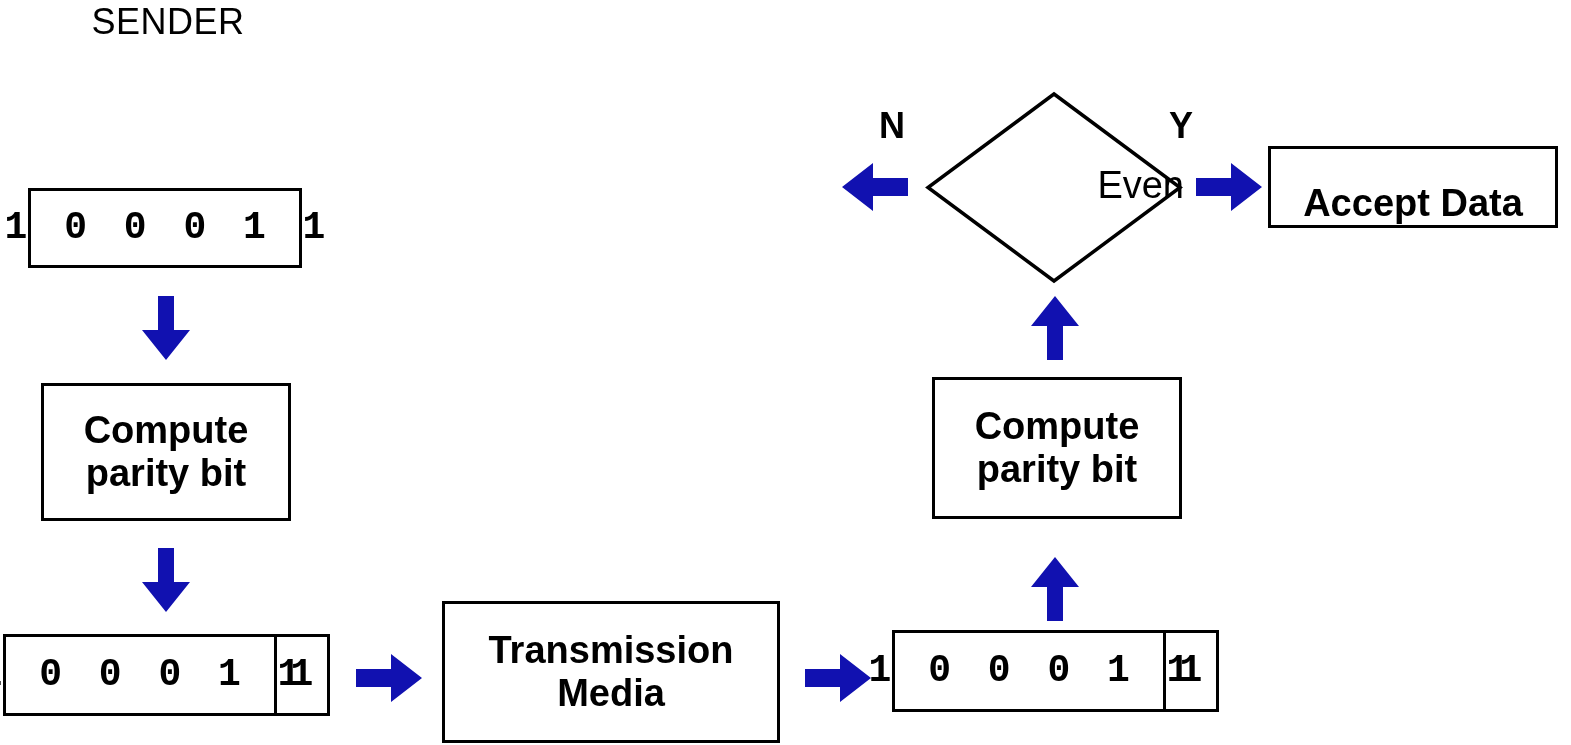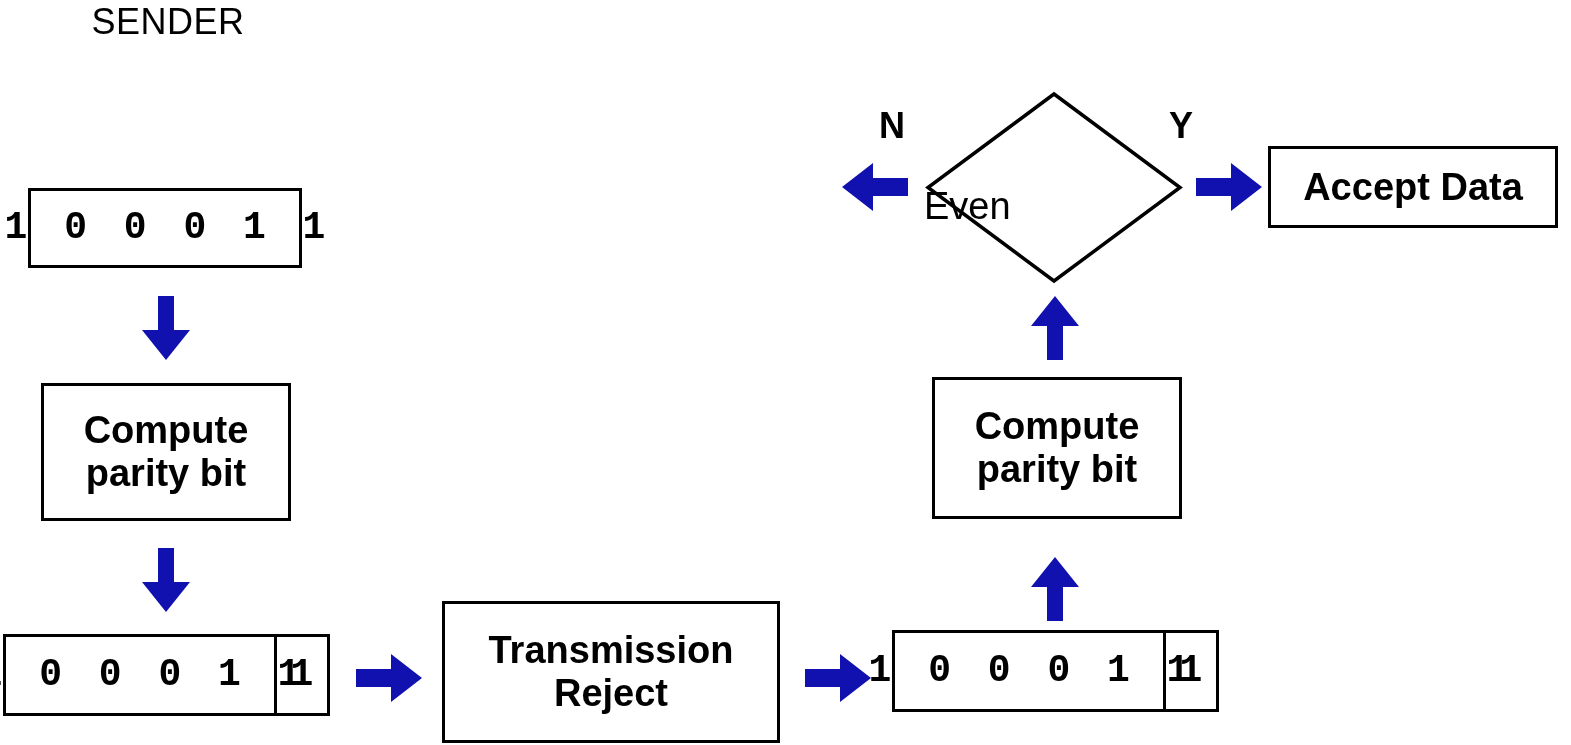--- a/index.html
+++ b/index.html
@@ -92,23 +92,22 @@
   
   .diamond-wrap {
     display: block;
   }
   .diamond-label {
     font-family: "Liberation Sans", sans-serif;
     font-weight: 400;
     font-size: 38px;
     color: #000000;
     white-space: nowrap;
-    text-align: left;
-    line-height: 1;
-    margin-top: 21px;
+    text-align: right;
+    line-height: 1;
   }
 
   
   .branch-letter {
     font-family: "Liberation Sans", sans-serif;
     font-weight: 700;
     font-size: 36px;
     color: #000000;
     line-height: 1;
     text-align: center;
@@ -157,21 +156,21 @@
   </div>
 
   <div class="abs arrow" style="left:356px; top:652px;">
     <svg width="68" height="52" viewBox="0 0 68 52">
       <polygon points="0,17 35,17 35,2 66,26 35,50 35,35 0,35" fill="#1111B0"></polygon>
     </svg>
   </div>
 
   <div class="abs box" style="left:442px; top:601px; width:338px; height:142px;">
     <span class="box-label">Transmission
-Reject</span>
+Media</span>
   </div>
 
   <div class="abs arrow" style="left:805px; top:652px;">
     <svg width="68" height="52" viewBox="0 0 68 52">
       <polygon points="0,17 35,17 35,2 66,26 35,50 35,35 0,35" fill="#1111B0"></polygon>
     </svg>
   </div>
 
   <div class="abs frame" style="left:892px; top:630px; width:327px; height:82px;">
     <div class="frame-bits" style="width:268px;">
@@ -216,17 +215,17 @@
     </svg>
   </div>
 
 
   <div class="abs arrow" style="left:1196px; top:161px;">
     <svg width="68" height="52" viewBox="0 0 68 52">
       <polygon points="0,17 35,17 35,2 66,26 35,50 35,35 0,35" fill="#1111B0"></polygon>
     </svg>
   </div>
 
-  <div class="abs box" style="left:1268px; top:146px; width:290px; height:82px;">
+  <div class="abs box" style="left:1268px; top:146px; width:290px; height:82px;align-items:flex-end;">
     <span class="box-label lg">Accept Data</span>
   </div>
 
 </div>
 
 </body></html>

